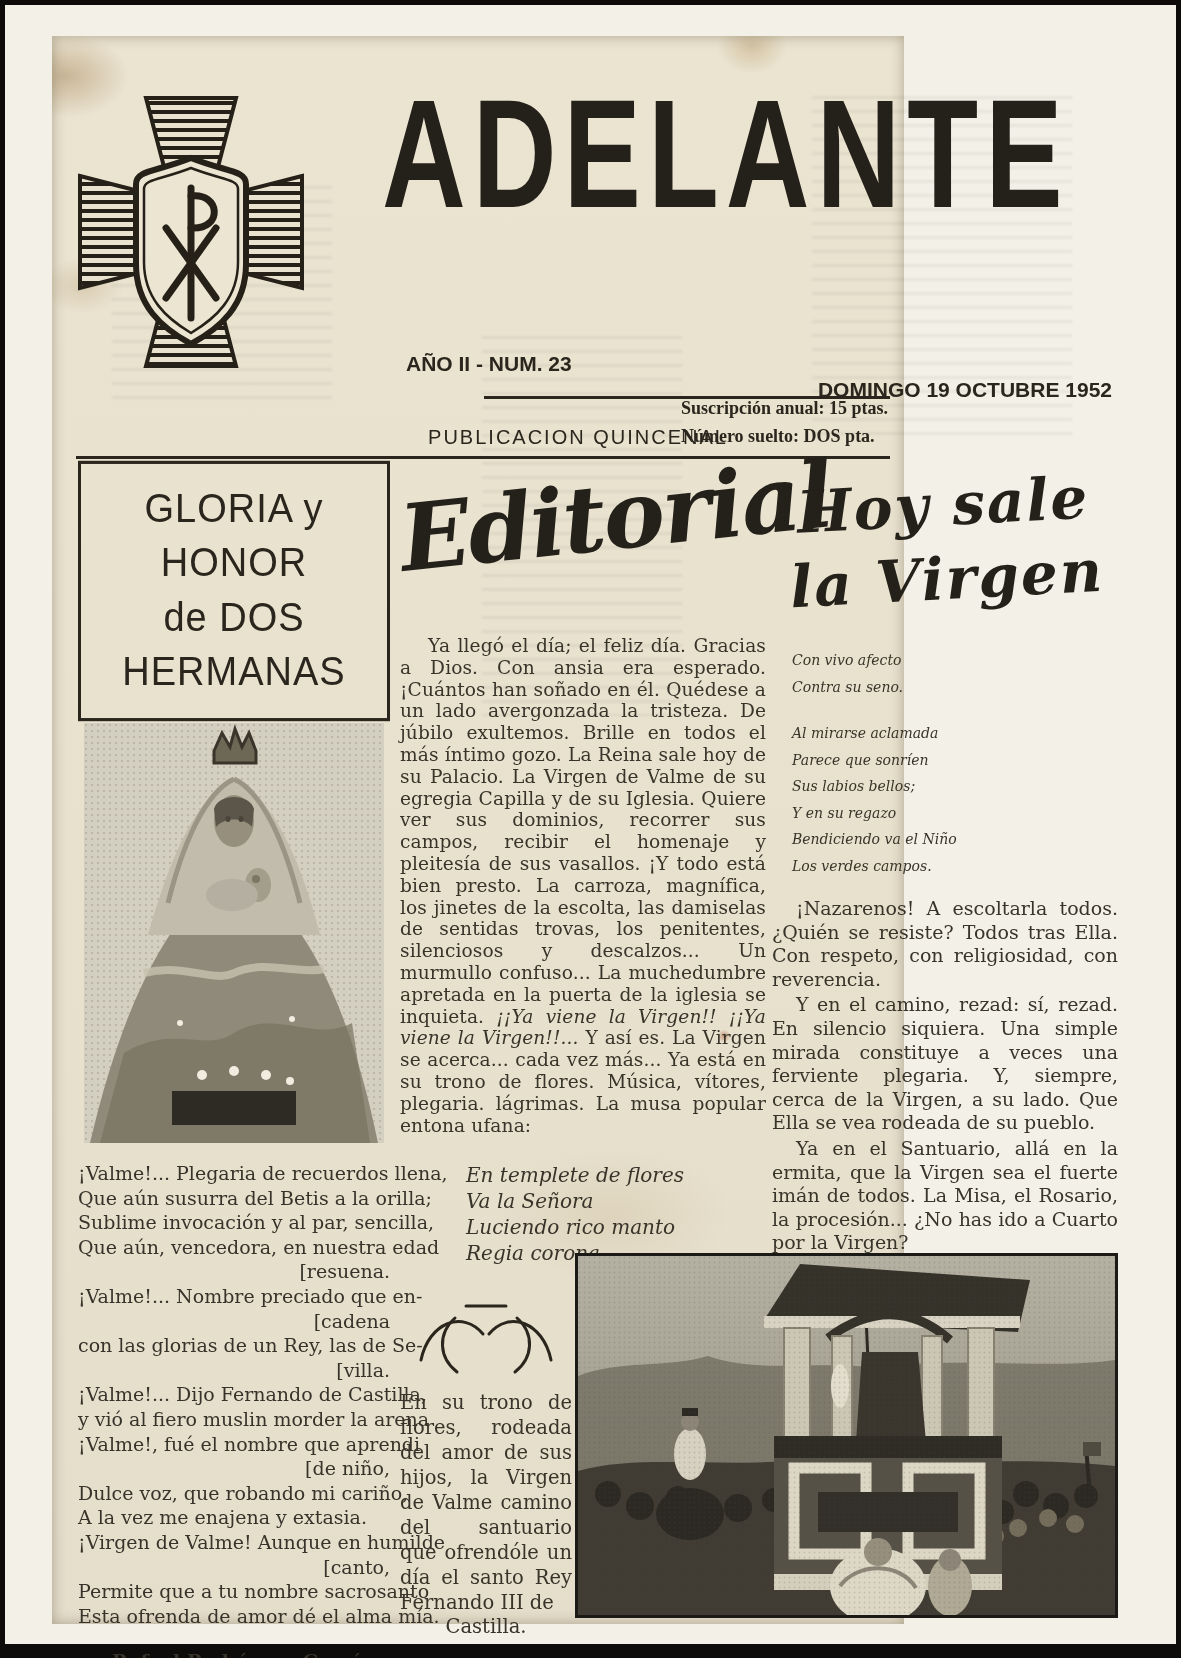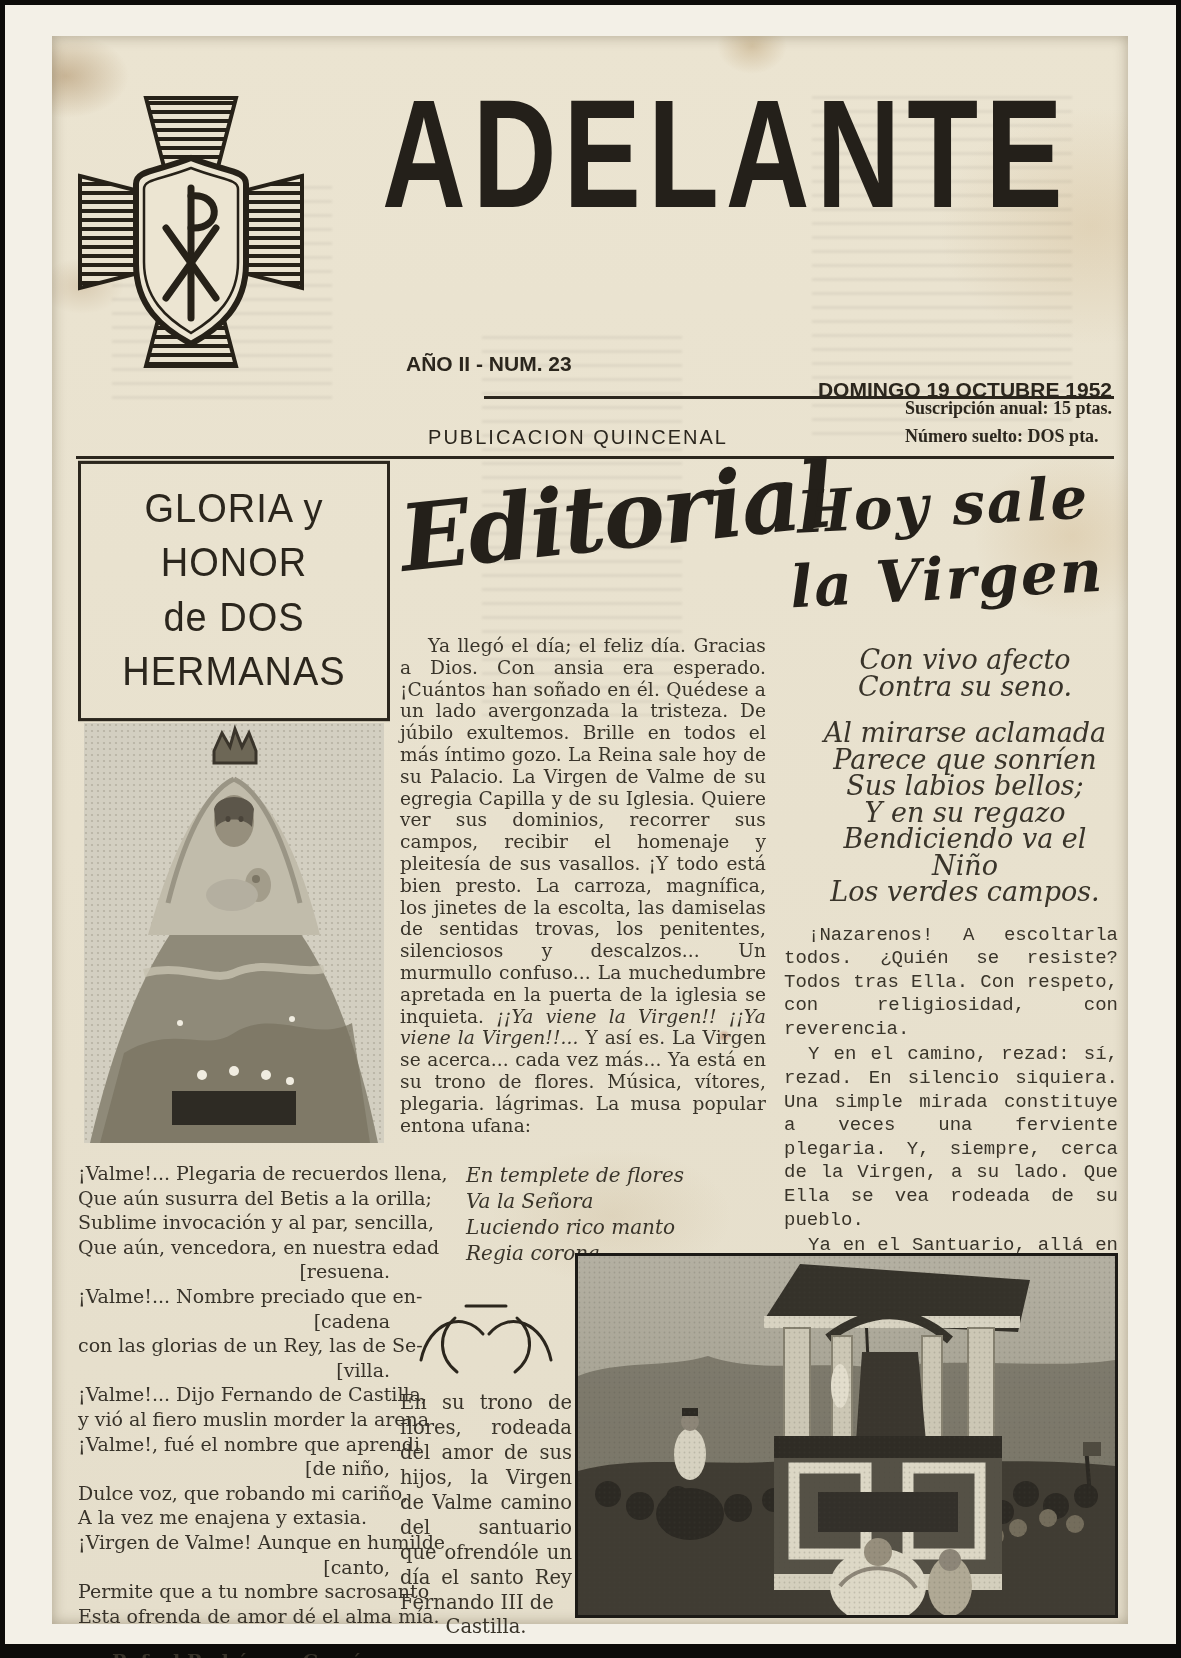--- a/index.html
+++ b/index.html
@@ -1,19 +1,19 @@
 <!DOCTYPE html>
 <html><head>
 <meta charset="utf-8">
 <style>
   html,body{margin:0;padding:0;}
   body{width:1181px;height:1658px;background:#0d0c0a;position:relative;
        font-family:"DejaVu Serif",serif;color:#2b261d;overflow:hidden;}
   .mat{position:absolute;left:5px;top:5px;right:5px;bottom:14px;background:#f3f0e7;}
-  .page{position:absolute;left:52px;top:36px;width:1076px;height:1588px;
+  .page{position:absolute;left:52px;top:36px;width:852px;height:1588px;
     background-color:#e9e2cf;
     background-image:
       radial-gradient(90px 60px at 14px 40px, rgba(146,106,56,.38), rgba(146,106,56,0) 70%),
       radial-gradient(50px 40px at 700px 10px, rgba(160,120,60,.30), rgba(160,120,60,0) 70%),
       radial-gradient(140px 120px at 1020px 500px, rgba(190,150,90,.22), rgba(190,150,90,0) 70%),
       radial-gradient(8px 8px at 672px 1000px, rgba(150,60,20,.45), rgba(150,60,20,0) 80%),
       radial-gradient(60px 40px at 30px 250px, rgba(150,110,60,.20), rgba(150,110,60,0) 70%),
       radial-gradient(220px 170px at 1040px 190px, rgba(185,145,85,.20), rgba(185,145,85,0) 70%),
       radial-gradient(160px 90px at 560px 1180px, rgba(170,140,90,.14), rgba(170,140,90,0) 75%),
       linear-gradient(#ebe4d1,#e5decb);
@@ -57,25 +57,25 @@
   .it{font-style:italic;}
   .mverse{margin:26px 0 0 66px;font-style:italic;font-size:20px;line-height:26px;color:#39342a;}
   .orn{display:block;margin:34px auto 0 auto;}
   .capcol{width:172px;margin-top:0;}
   .caption{margin-top:12px;font-size:19.5px;line-height:25px;text-align:justify;color:#39342a;}
   .caplast{text-align:center;font-size:19.5px;color:#39342a;}
   .rtitle{font-family:"DejaVu Serif",serif;font-style:italic;font-weight:700;color:#24201a;
     transform:rotate(-3deg);margin-top:4px;}
   .rtitle .l1{font-size:58px;text-align:center;letter-spacing:2px;}
   .rtitle .l2{font-size:58px;text-align:center;letter-spacing:2px;margin-top:6px;}
-  .rpoem{margin-top:34px;margin-left:40px;font-style:italic;font-size:27px;
-    line-height:26.5px;color:#39342a;text-align:center;}
+  .rpoem{margin-top:34px;margin-left:20px;font-style:italic;font-size:14px;
+    line-height:26.5px;color:#39342a;}
   .rpoem.second{margin-top:20px;}
   .rprose{margin-top:18px;font-size:19px;line-height:23.6px;text-align:justify;color:#39342a;}
-  .rprose p{margin:0 0 2px 12px;text-indent:24px;font-family:Liberation Mono, monospace;}
+  .rprose p{margin:0 0 2px 0;text-indent:24px;}
   .rsig{margin-top:10px;text-align:right;padding-right:30px;font-style:italic;
     font-weight:700;font-size:21px;color:#332e25;}
   .photo{position:absolute;left:497px;top:786px;width:543px;height:365px;
     border:3px solid #1c1a16;box-sizing:border-box;background:#a7a396;}
   .ghost{position:absolute;opacity:.07;background:repeating-linear-gradient(
      #4a443a 0 3px, transparent 3px 14px);filter:blur(1px);}
   .botbar{position:absolute;left:18px;right:16px;bottom:0;height:14px;background:#0d0c0a;}
 </style>
 </head>
 <body>

